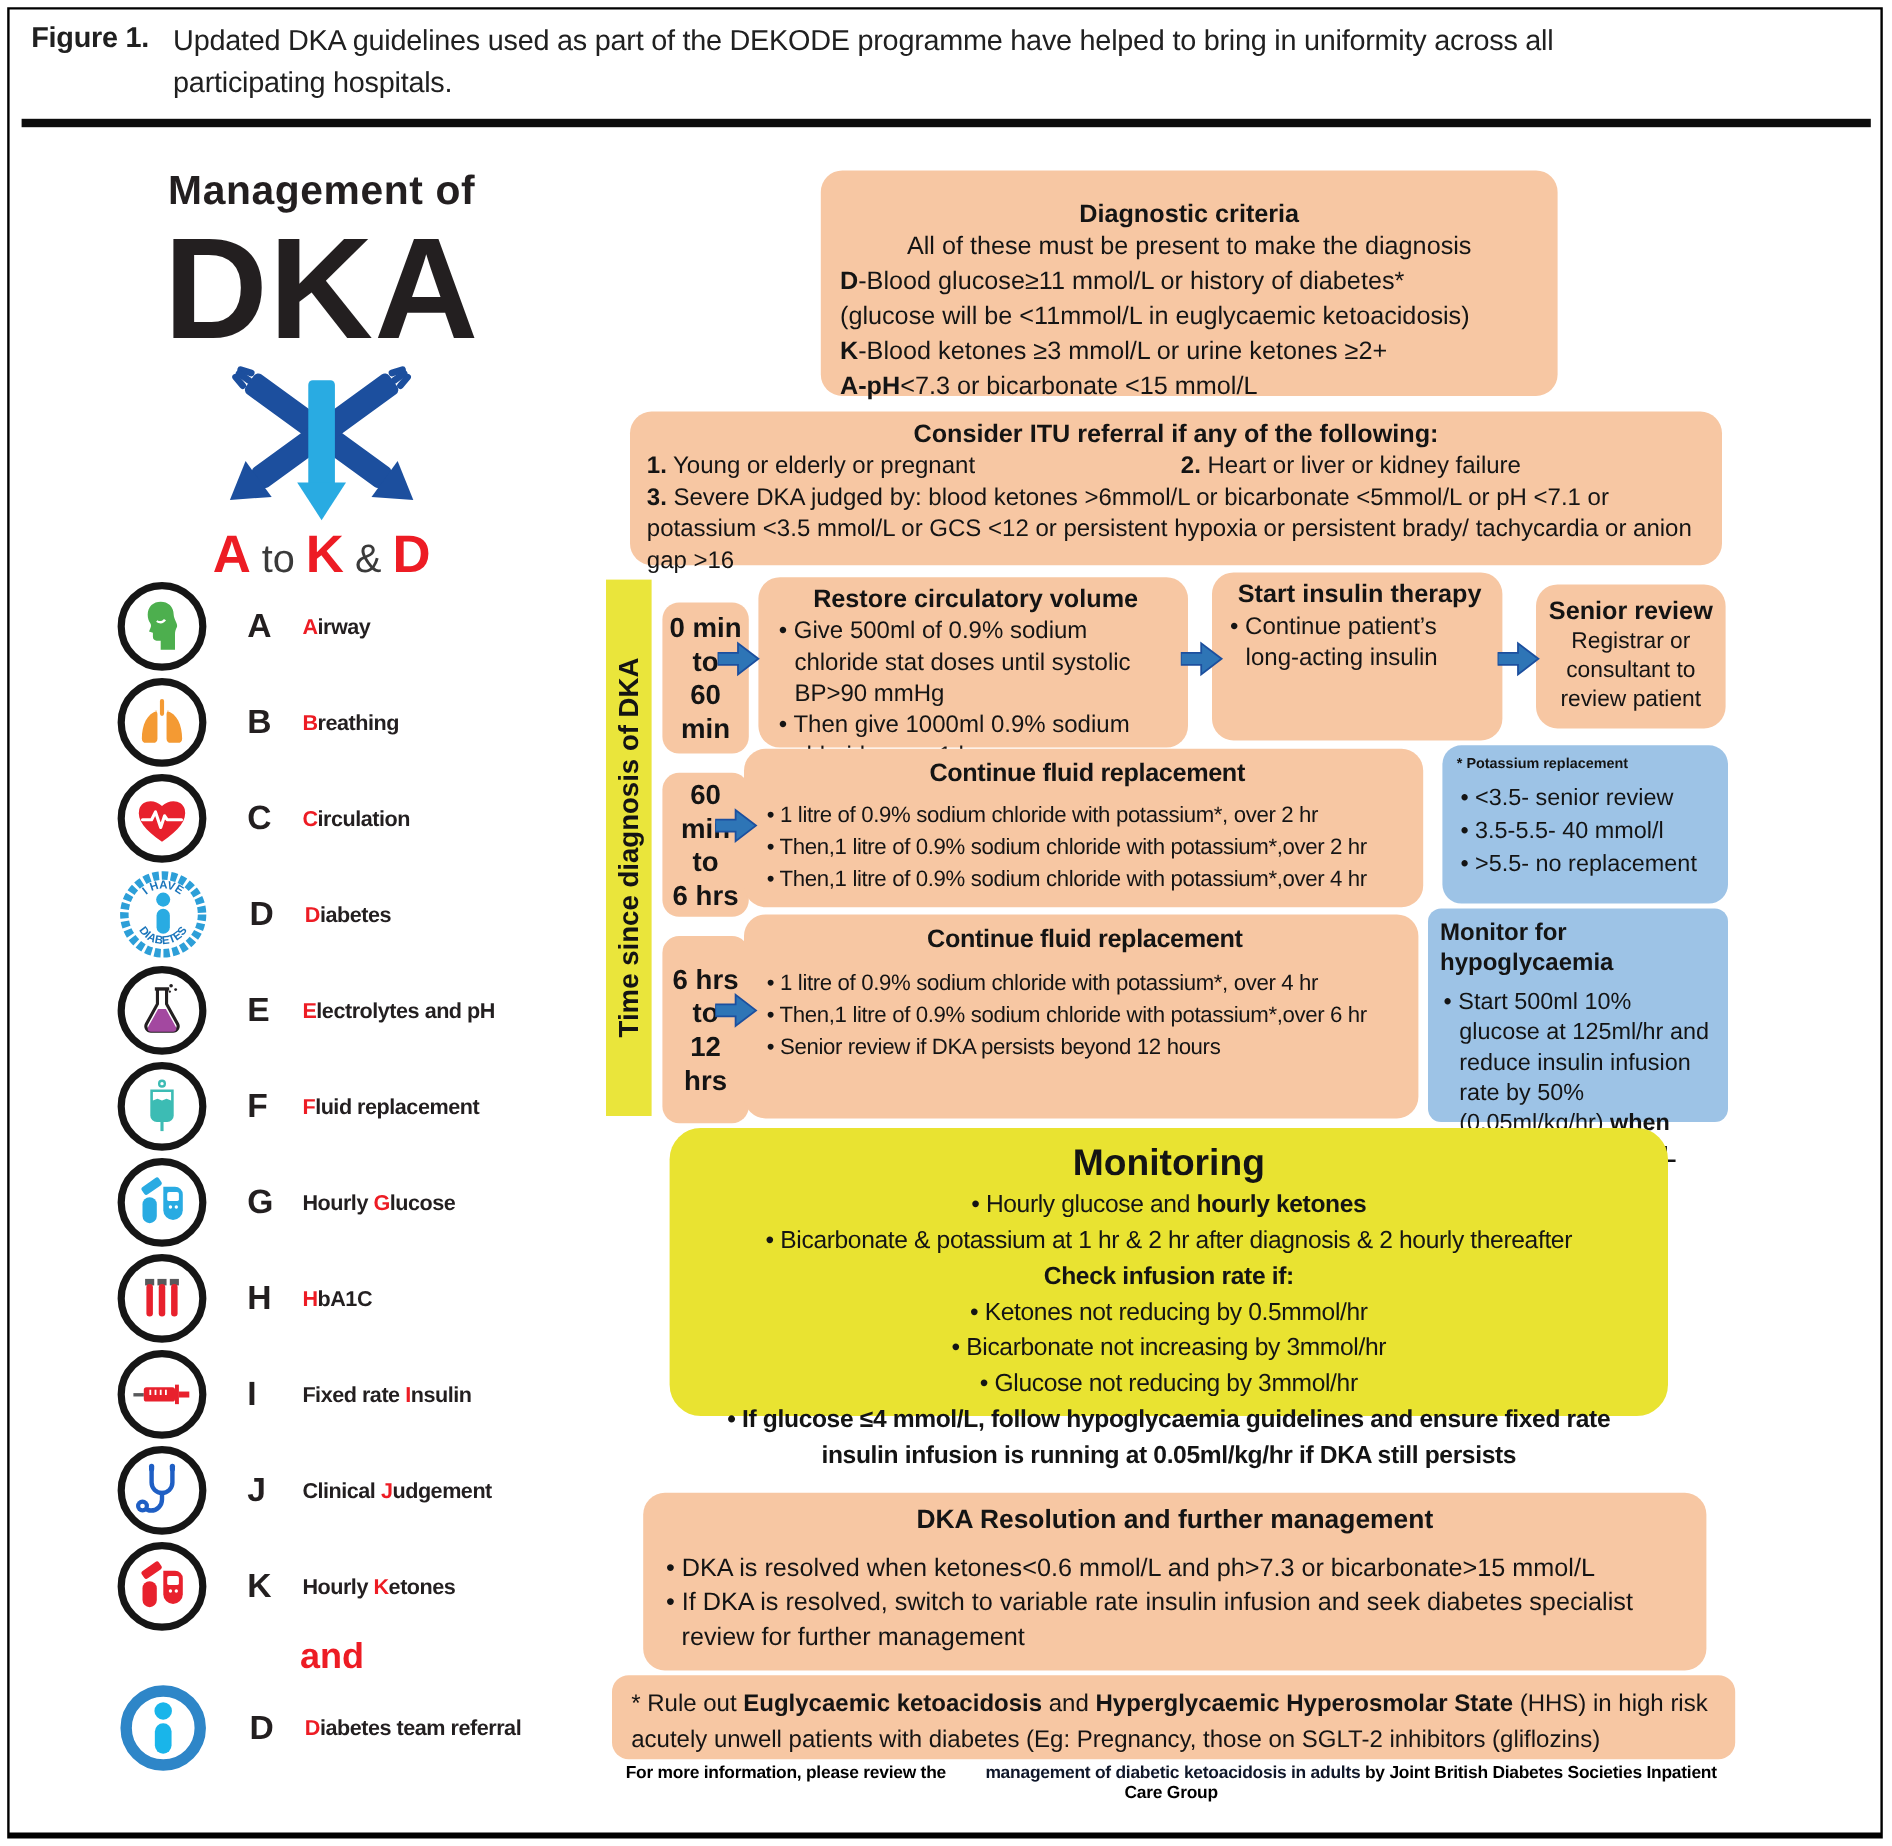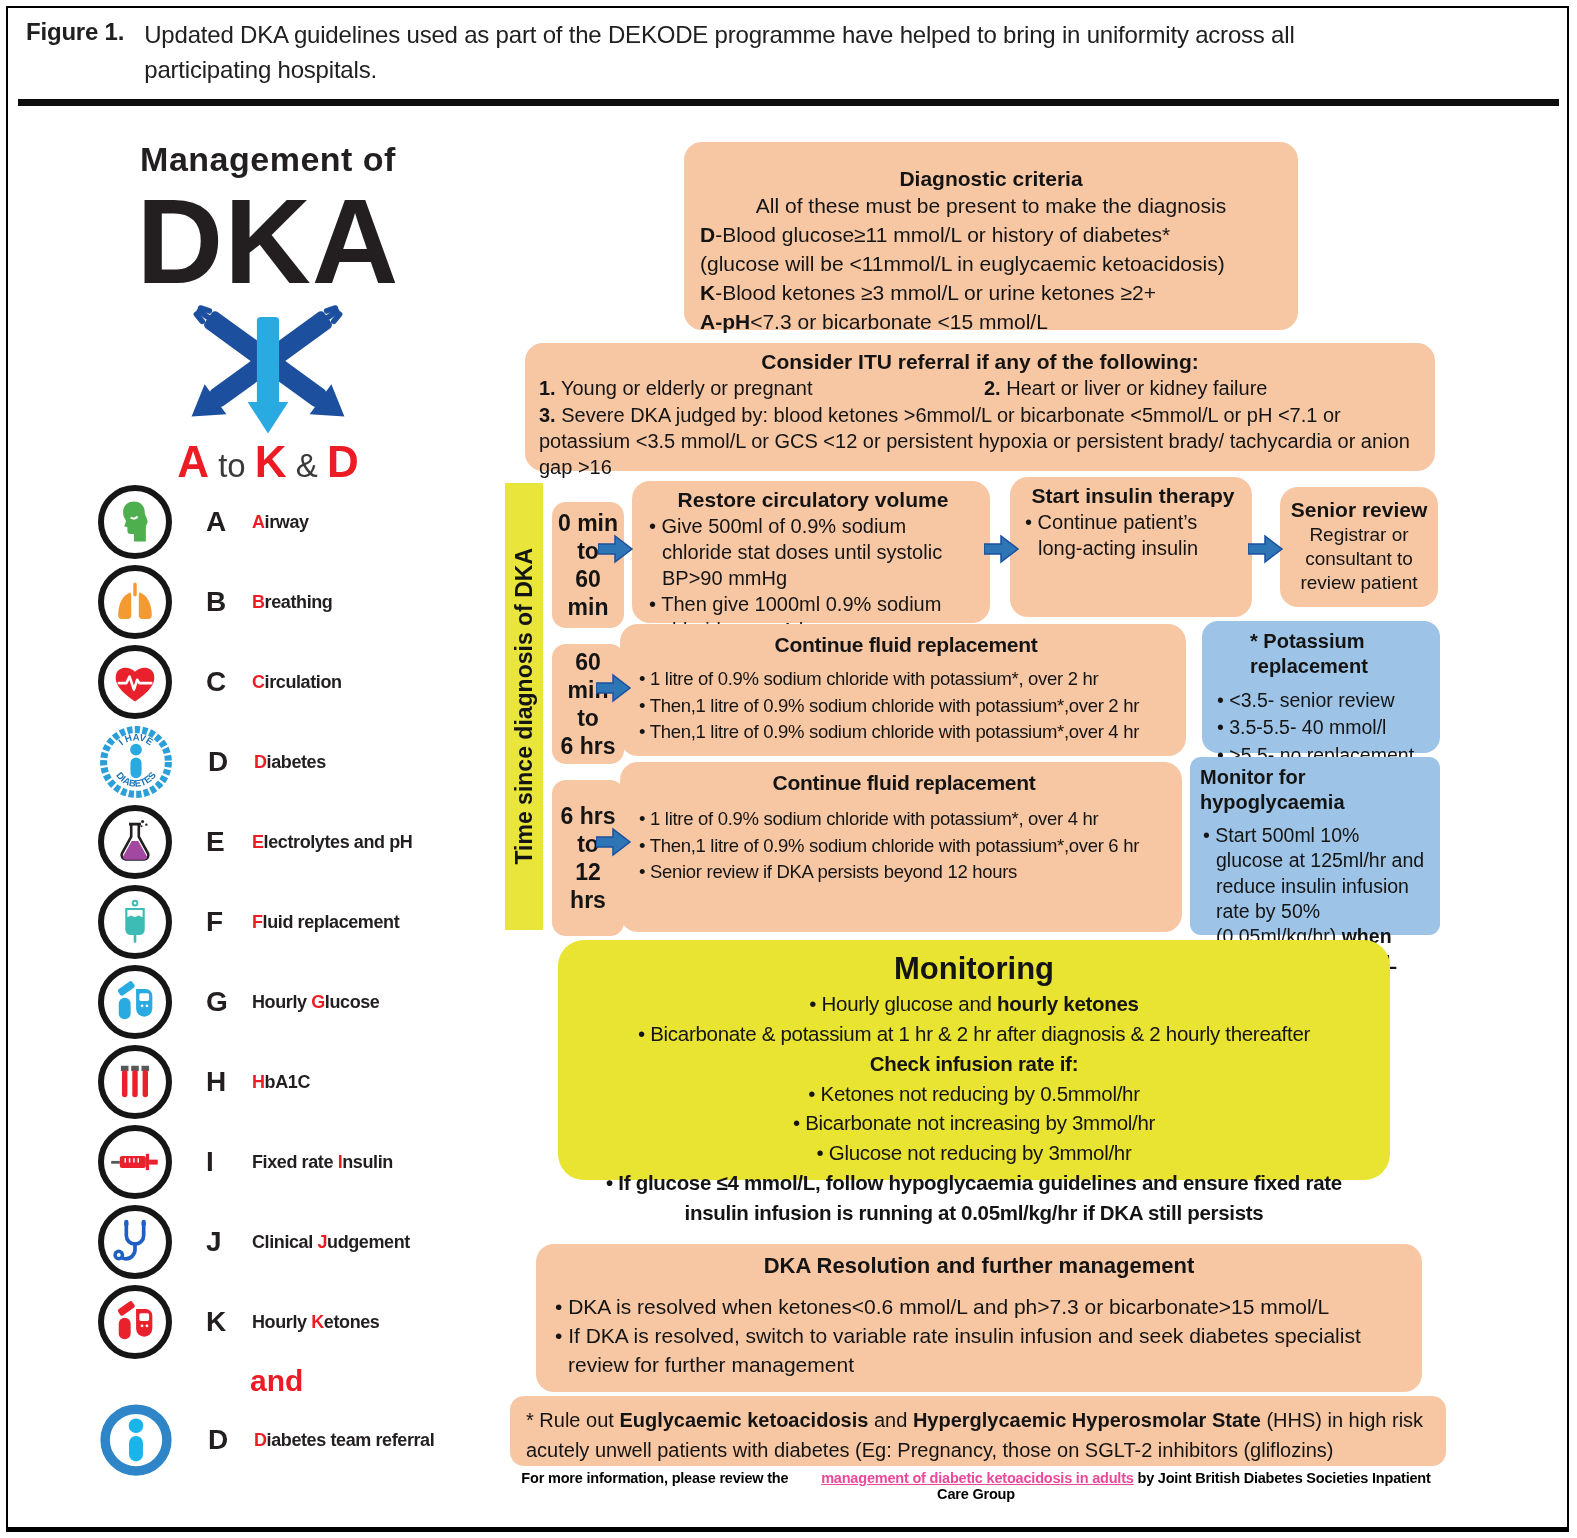--- a/index.html
+++ b/index.html
@@ -70,21 +70,21 @@
   #hypo{left:1190px;top:757px;width:250px;height:178px;padding:8px 10px;font-size:19.5px;border-radius:11px;}
   #hypo .blt{line-height:1.3;}
   #monitoring{left:558px;top:940px;width:832px;height:240px;padding:10px 26px;}
   #monitoring .mtitle{font-size:31px;font-weight:bold;line-height:1.25;}
   #monitoring .mline{font-size:20.5px;line-height:1.46;letter-spacing:-0.3px;}
   #resolution{left:536px;top:1244px;width:886px;height:148px;padding:8px 16px;font-size:21px;}
   #resolution .blt{line-height:1.4;}
   #footnote{left:510px;top:1396px;width:936px;height:70px;padding:9px 16px;font-size:20px;line-height:1.5;border-radius:14px;}
   .footer{position:absolute;left:505px;top:1470px;width:942px;text-align:center;font-size:14.5px;
           font-weight:bold;letter-spacing:-0.2px;color:#000;}
-  .footer a{color:#ec4899;text-decoration:underline;cursor:pointer;margin-left:29px;}
+  .footer a{color:#0f172a;cursor:pointer;margin-left:29px;}
   b{font-weight:bold;}
 </style>
 </head>
 <body>
 
 <div class="page">
   <div class="frame"></div>
 
   <div class="caption">
     <span class="flabel">Figure 1.</span>
@@ -363,21 +363,21 @@
   </div>
 
   <div class="pbox" id="fluid1">
     <div class="btitle">Continue fluid replacement</div>
     <div style="height:8px;"></div>
     <div class="blt">• 1 litre of 0.9% sodium chloride with potassium*, over 2 hr</div>
     <div class="blt">• Then,1 litre of 0.9% sodium chloride with potassium*,over 2 hr</div>
     <div class="blt">• Then,1 litre of 0.9% sodium chloride with potassium*,over 4 hr</div>
   </div>
   <div class="pbox bbox" id="potassium">
-    <div class="btitle" style="text-align:left;font-size:20px;margin-left:36px;">* Potassium replacement</div>
+    <div class="btitle" style="text-align:left;font-size:12px;">* Potassium replacement</div>
     <div style="height:8px;"></div>
     <div class="blt">• &lt;3.5- senior review</div>
     <div class="blt">• 3.5-5.5- 40 mmol/l</div>
     <div class="blt">• &gt;5.5- no replacement</div>
   </div>
 
   <div class="pbox" id="fluid2">
     <div class="btitle">Continue fluid replacement</div>
     <div style="height:10px;"></div>
     <div class="blt">• 1 litre of 0.9% sodium chloride with potassium*, over 4 hr</div>

